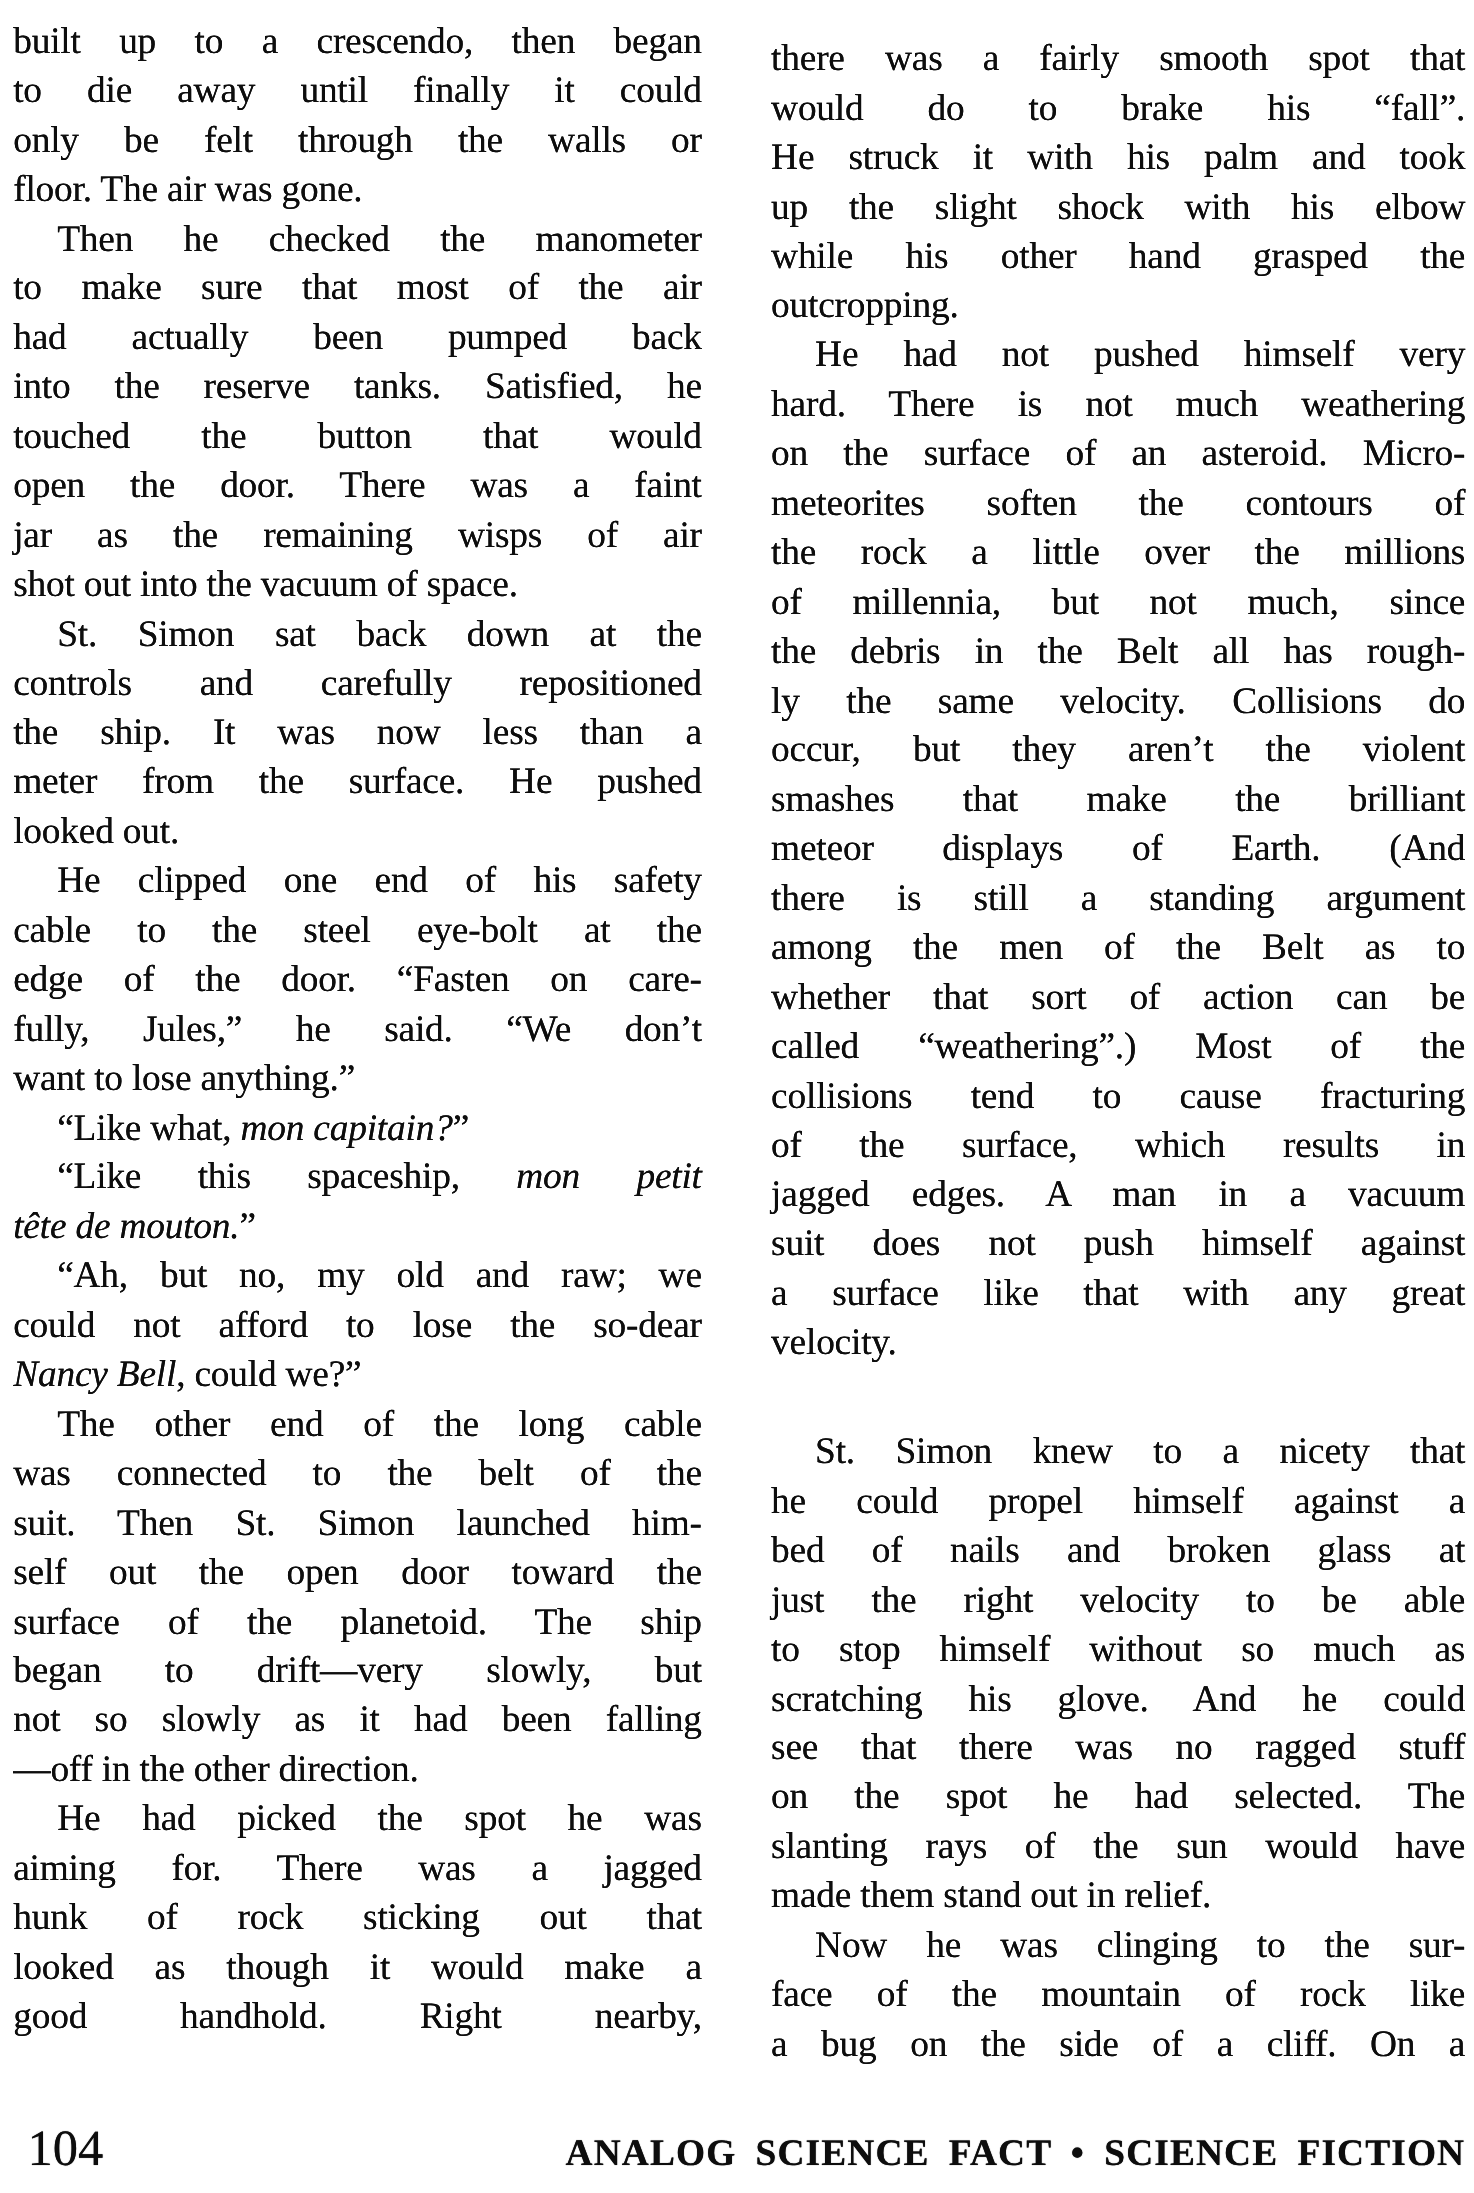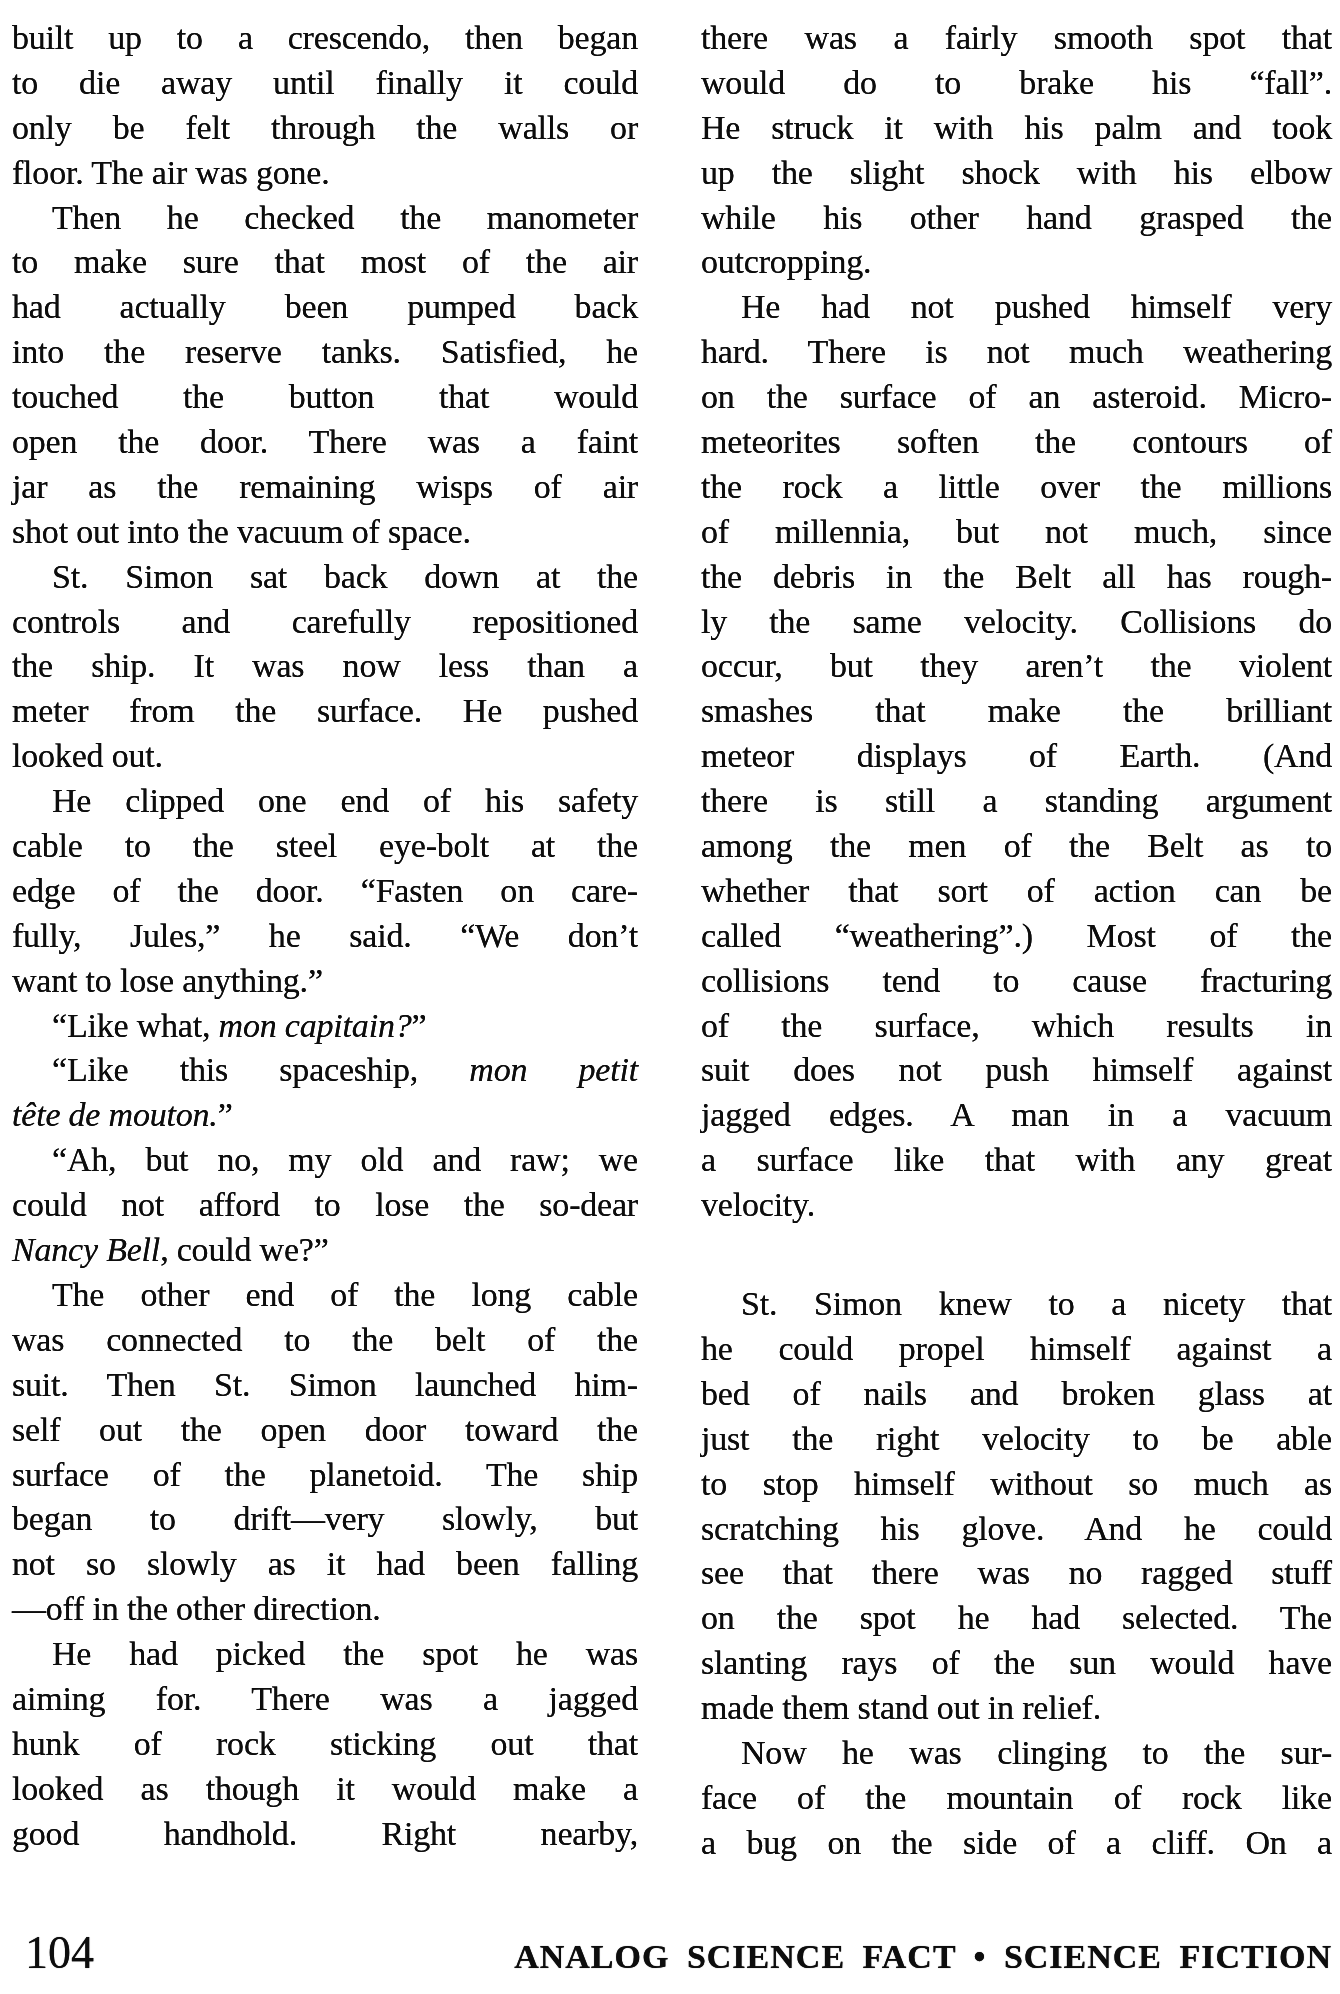--- a/index.html
+++ b/index.html
@@ -13,21 +13,21 @@
     background: #ffffff;
     overflow: hidden;
     font-family: "Liberation Serif", "DejaVu Serif", serif;
     color: #0d0d0d;
   }
   .col {
     position: absolute;
     top: 16px;
   }
   #col-left  { left: 12px;  width: 626px; }
-  #col-right { left: 701px; width: 631px; }
+  #col-right { left: 701px; width: 631px; margin-top: 16px; }
   .line {
     font-size: 34px;
     line-height: 44.9px;
     height: 44.9px;
     letter-spacing: -0.2px;
     text-shadow: 0 0 0.6px currentColor;
     white-space: normal;
   }
   .line.just {
     text-align: justify;
@@ -124,22 +124,22 @@
     <div class="line just"><span>ly the same velocity. Collisions do</span></div>
     <div class="line just"><span>occur, but they aren’t the violent</span></div>
     <div class="line just"><span>smashes that make the brilliant</span></div>
     <div class="line just"><span>meteor displays of Earth. (And</span></div>
     <div class="line just"><span>there is still a standing argument</span></div>
     <div class="line just"><span>among the men of the Belt as to</span></div>
     <div class="line just"><span>whether that sort of action can be</span></div>
     <div class="line just"><span>called “weathering”.) Most of the</span></div>
     <div class="line just"><span>collisions tend to cause fracturing</span></div>
     <div class="line just"><span>of the surface, which results in</span></div>
+    <div class="line just"><span>jagged edges. A man in a vacuum</span></div>
     <div class="line just"><span>suit does not push himself against</span></div>
-    <div class="line just"><span>jagged edges. A man in a vacuum</span></div>
     <div class="line just"><span>a surface like that with any great</span></div>
     <div class="line"><span>velocity.</span></div>
     <div class="section-gap"></div>
     <div class="line just ind"><span>St. Simon knew to a nicety that</span></div>
     <div class="line just"><span>he could propel himself against a</span></div>
     <div class="line just"><span>bed of nails and broken glass at</span></div>
     <div class="line just"><span>just the right velocity to be able</span></div>
     <div class="line just"><span>to stop himself without so much as</span></div>
     <div class="line just"><span>scratching his glove. And he could</span></div>
     <div class="line just"><span>see that there was no ragged stuff</span></div>

